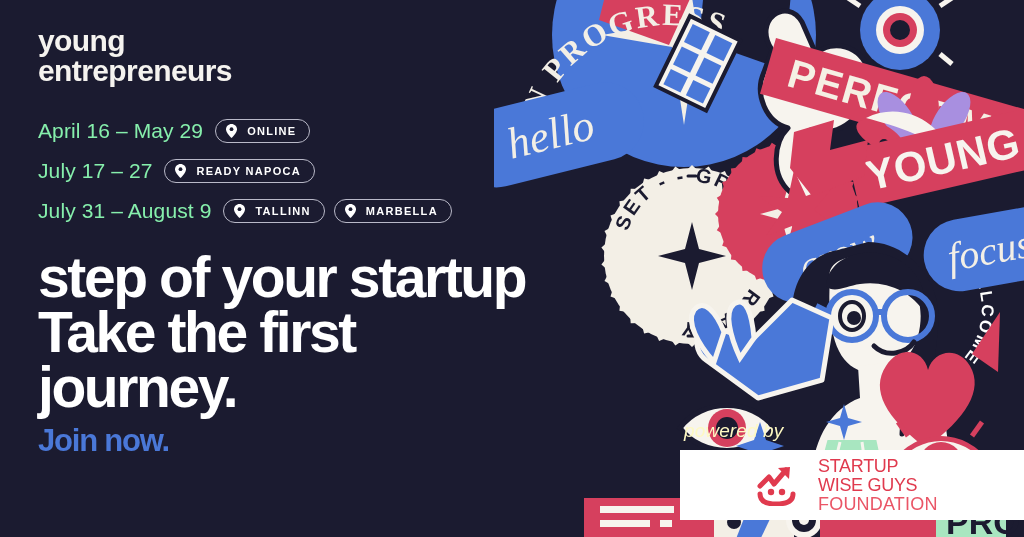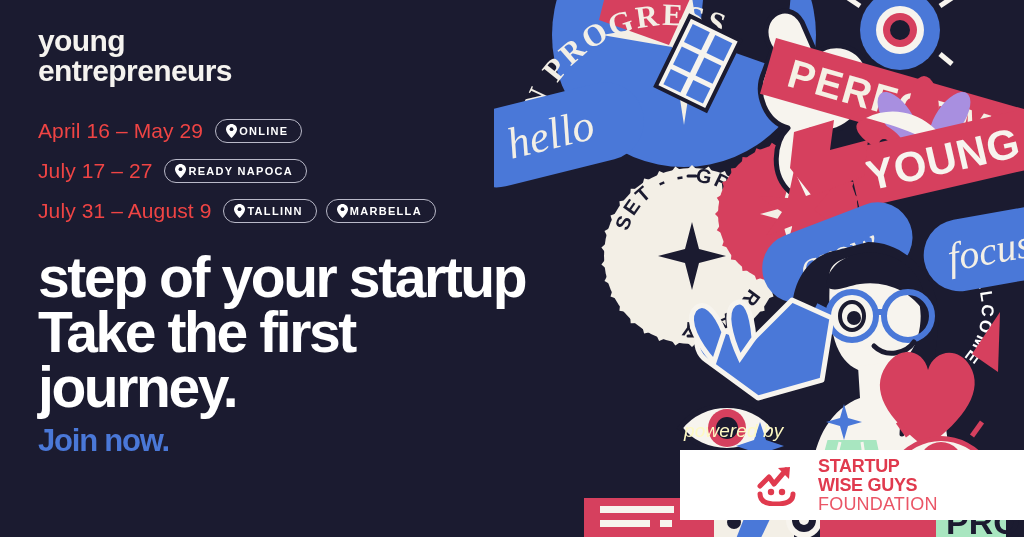--- a/index.html
+++ b/index.html
@@ -20,25 +20,25 @@
     font-size:30px;line-height:30px;letter-spacing:-0.6px;
   }
   .brand-sub{
     display:block;color:#ffffff;font-weight:400;
     font-size:19px;line-height:30px;letter-spacing:1.6px;margin-top:4px;
   }
 
   .dates{margin-top:28px;}
   .date-row{display:flex;align-items:center;height:34px;margin-bottom:6px;}
   .date-label{
-    color:#ef4444;font-size:21px;font-weight:400;
+    color:#86efac;font-size:21px;font-weight:400;
     letter-spacing:0.1px;white-space:nowrap;margin-right:12px;
   }
   .pill{
-    display:inline-flex;align-items:center;gap:2px;
+    display:inline-flex;align-items:center;gap:10px;
     border:1.4px solid #b9b9c8;border-radius:999px;
     padding:4px 13px 4px 10px;margin-right:9px;
     color:#ffffff;font-size:11px;font-weight:700;letter-spacing:1.3px;
     white-space:nowrap;background:transparent;
   }
   .pin{width:11px;height:14px;flex:0 0 auto;display:block;}
 
   .headline{margin-top:22px;}
   .hl{
     display:block;color:#ffffff;font-weight:700;
@@ -55,21 +55,21 @@
     color:#fef9c3;font-size:19px;letter-spacing:0.1px;font-style:italic;
   }
   .logo-box{
     position:absolute;left:680px;top:450px;width:344px;height:70px;
     background:#ffffff;z-index:60;
     display:flex;align-items:center;justify-content:flex-start;
     padding-left:76px;box-sizing:border-box;gap:10px;
   }
   .logo-mark{width:52px;height:42px;flex:0 0 auto;}
   .logo-text{display:flex;flex-direction:column;line-height:1;}
-  .lg1,.lg2{color:#e03a4e;font-weight:700;font-size:18px;letter-spacing:-0.3px;}
+  .lg1,.lg2{color:#e03a4e;font-weight:400;font-size:18px;letter-spacing:-0.3px;}
   .lg2{margin-top:1px;}
   .lg3{color:#ea5566;font-weight:400;font-size:18px;letter-spacing:0.2px;margin-top:1px;}
 
   
   #collage{position:absolute;right:0;top:0;width:530px;height:537px;z-index:10;}
 </style>
 </head>
 <body>
 
 <div id="banner">

